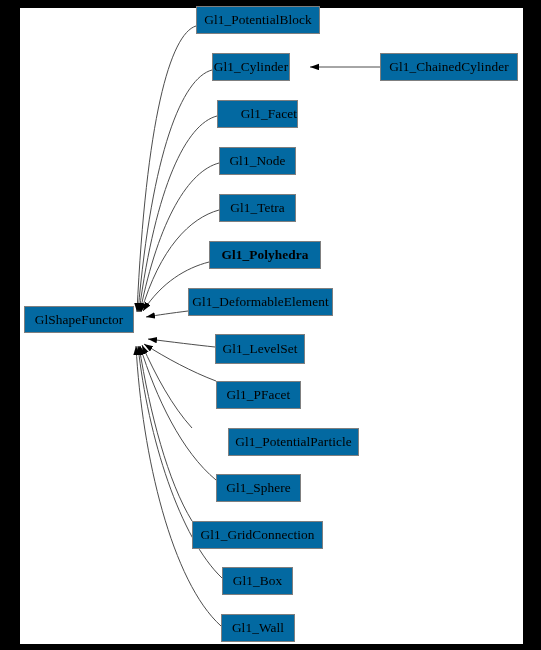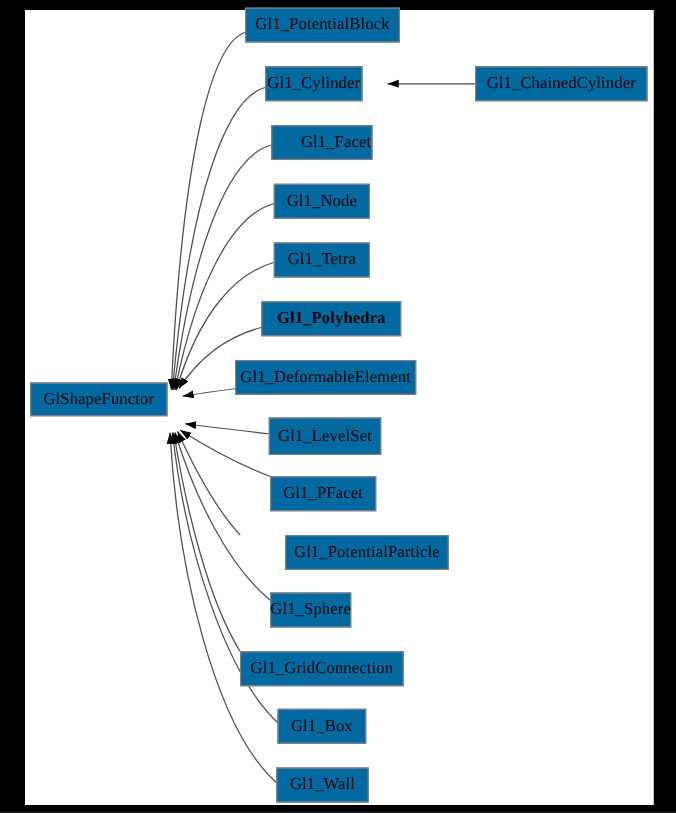--- a/index.html
+++ b/index.html
@@ -115,21 +115,21 @@
       </div>
       <div class="node" style="left: 215px; top: 334px; width: 90px; height: 30px;">
         <span class="node-label">Gl1_LevelSet</span>
       </div>
       <div class="node" style="left: 216px; top: 381px; width: 85px; height: 28px;">
         <span class="node-label">Gl1_PFacet</span>
       </div>
       <div class="node" style="left: 192px; top: 428px; width: 131px; height: 28px; margin-left: 36px;">
         <span class="node-label">Gl1_PotentialParticle</span>
       </div>
-      <div class="node" style="left: 216px; top: 474px; width: 65px; height: 28px; text-align: right;">
+      <div class="node" style="left: 216px; top: 474px; width: 85px; height: 28px; text-align: right;">
         <span class="node-label">Gl1_Sphere</span>
       </div>
       <div class="node" style="left: 192px; top: 521px; width: 131px; height: 28px;">
         <span class="node-label">Gl1_GridConnection</span>
       </div>
       <div class="node" style="left: 222px; top: 567px; width: 71px; height: 28px;">
         <span class="node-label">Gl1_Box</span>
       </div>
       <div class="node" style="left: 221px; top: 614px; width: 74px; height: 28px;">
         <span class="node-label">Gl1_Wall</span>

